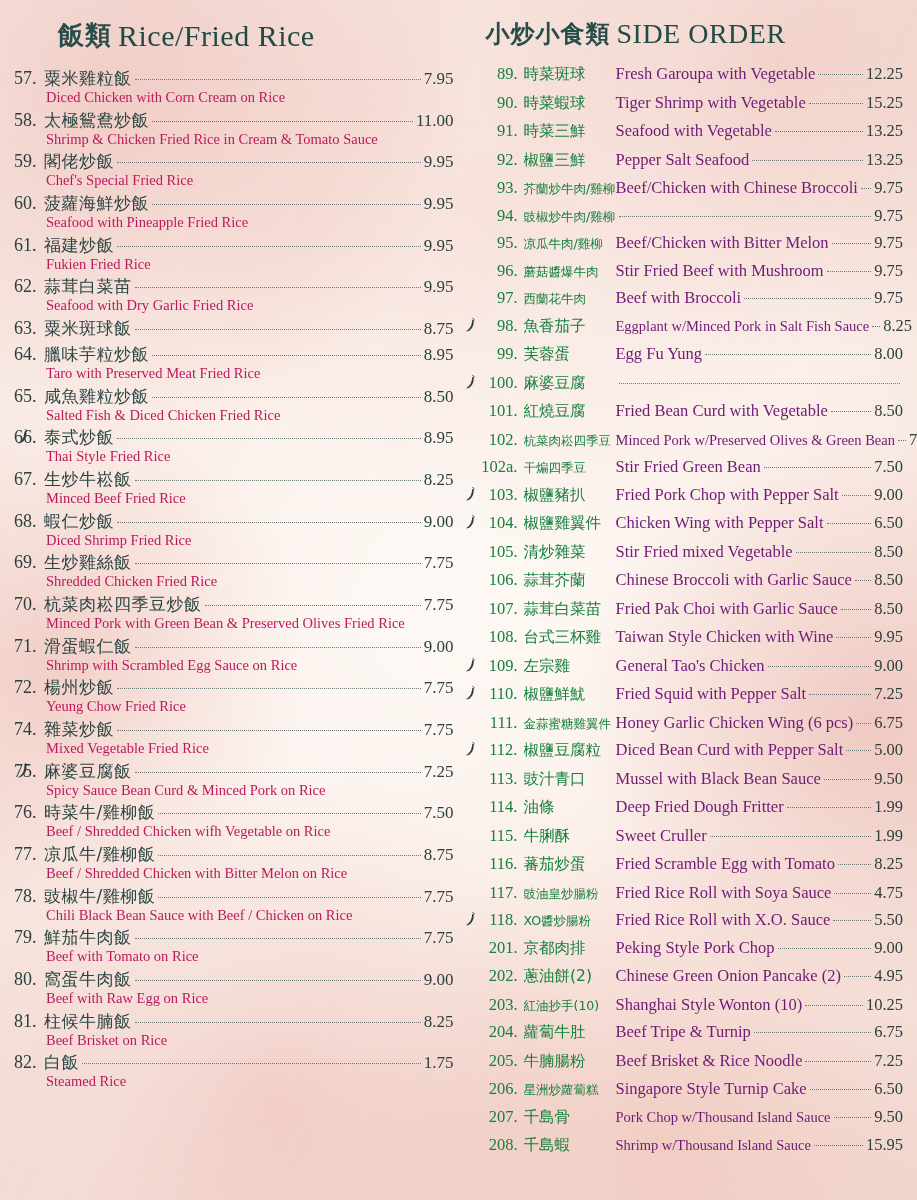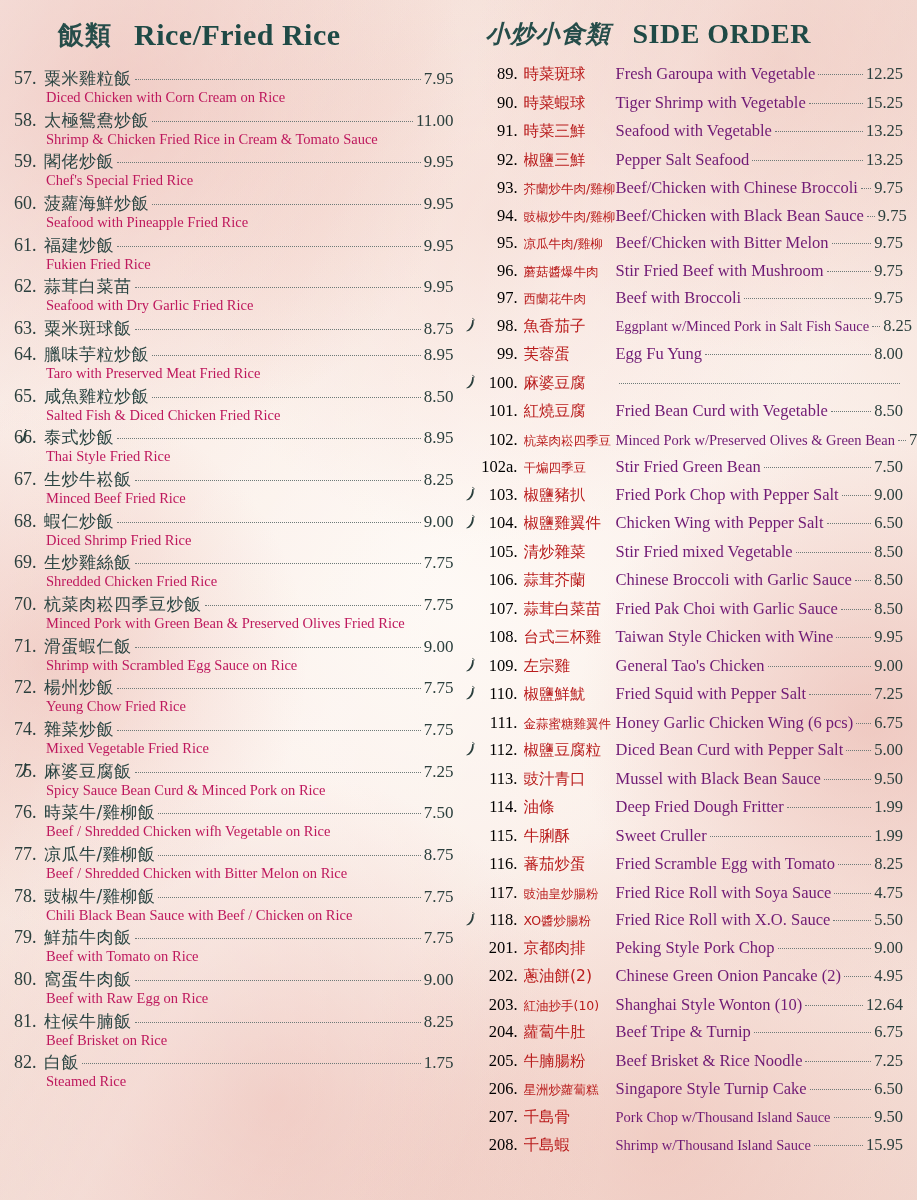--- a/index.html
+++ b/index.html
@@ -50,41 +50,41 @@
   }
   .column {
     flex: 1 1 0;
     min-width: 0;
   }
   .col-left { max-width: 458px; }
   .col-right { max-width: 440px; }
 
   .section-head {
     display: flex;
-    align-items: flex-start;
-    gap: 22px;
+    align-items: center;
+    gap: 6px;
     white-space: nowrap;
   }
   .col-left .section-head { padding-left: 44px; }
   .col-right .section-head { padding-left: 22px; }
   .head-cn {
     font-family: "DejaVu Sans", sans-serif;
     font-size: 26px;
     font-weight: 700;
     color: #264d4a;
     letter-spacing: 1px;
   }
   .head-en {
     font-family: "Liberation Serif", serif;
-    font-weight: 700;
+    font-weight: 400;
     font-size: 30px;
     color: #1f4a46;
     letter-spacing: 0.5px;
   }
-  .col-right .head-cn { font-size: 24px; font-style: italic; }
+  .col-right .head-cn { font-size: 24px; }
   .col-right .head-en { font-size: 28px; }
 
   .items {
     margin-top: 14px;
   }
 
   
   .l-item {
     position: relative;
     padding-left: 30px;
@@ -147,29 +147,29 @@
     align-items: baseline;
     margin-bottom: 7.5px;
     padding-left: 16px;
     white-space: nowrap;
   }
   .r-num {
     width: 38px;
     text-align: right;
     font-family: "Liberation Serif", serif;
     font-size: 16.5px;
-    color: #000000;
+    color: #15803d;
     flex: 0 0 auto;
   }
   .r-cn {
     width: 92px;
     margin-left: 6px;
     font-family: "DejaVu Sans", sans-serif;
     font-size: 15.5px;
-    color: #b91c1c;
+    color: #15803d;
     flex: 0 0 auto;
     overflow: hidden;
     text-overflow: clip;
   }
   .r-cn.small { font-size: 12.5px; }
   .r-en {
     font-family: "Liberation Serif", serif;
     font-size: 16.5px;
     color: #701a75;
     flex: 0 0 auto;
@@ -475,21 +475,20 @@
         <div class="r-item">
           <span class="r-num">93.</span>
           <span class="r-cn small">芥蘭炒牛肉/雞柳</span>
           <span class="r-en">Beef/Chicken with Chinese Broccoli</span>
           <span class="dots"></span>
           <span class="r-price">9.75</span>
         </div>
         <div class="r-item">
           <span class="r-num">94.</span>
           <span class="r-cn small">豉椒炒牛肉/雞柳</span>
-          <span class="r-en">Beef/Chicken with Black Bean Sauce</span>
           <span class="dots"></span>
           <span class="r-price">9.75</span>
         </div>
         <div class="r-item">
           <span class="r-num">95.</span>
           <span class="r-cn small">凉瓜牛肉/雞柳</span>
           <span class="r-en">Beef/Chicken with Bitter Melon</span>
           <span class="dots"></span>
           <span class="r-price">9.75</span>
         </div>
@@ -703,21 +702,21 @@
           <span class="r-cn">蔥油餅(2)</span>
           <span class="r-en">Chinese Green Onion Pancake (2)</span>
           <span class="dots"></span>
           <span class="r-price">4.95</span>
         </div>
         <div class="r-item">
           <span class="r-num">203.</span>
           <span class="r-cn small">紅油抄手(10)</span>
           <span class="r-en">Shanghai Style Wonton (10)</span>
           <span class="dots"></span>
-          <span class="r-price">12.64</span>
+          <span class="r-price">10.25</span>
         </div>
         <div class="r-item">
           <span class="r-num">204.</span>
           <span class="r-cn">蘿蔔牛肚</span>
           <span class="r-en">Beef Tripe &amp; Turnip</span>
           <span class="dots"></span>
           <span class="r-price">6.75</span>
         </div>
         <div class="r-item">
           <span class="r-num">205.</span>

